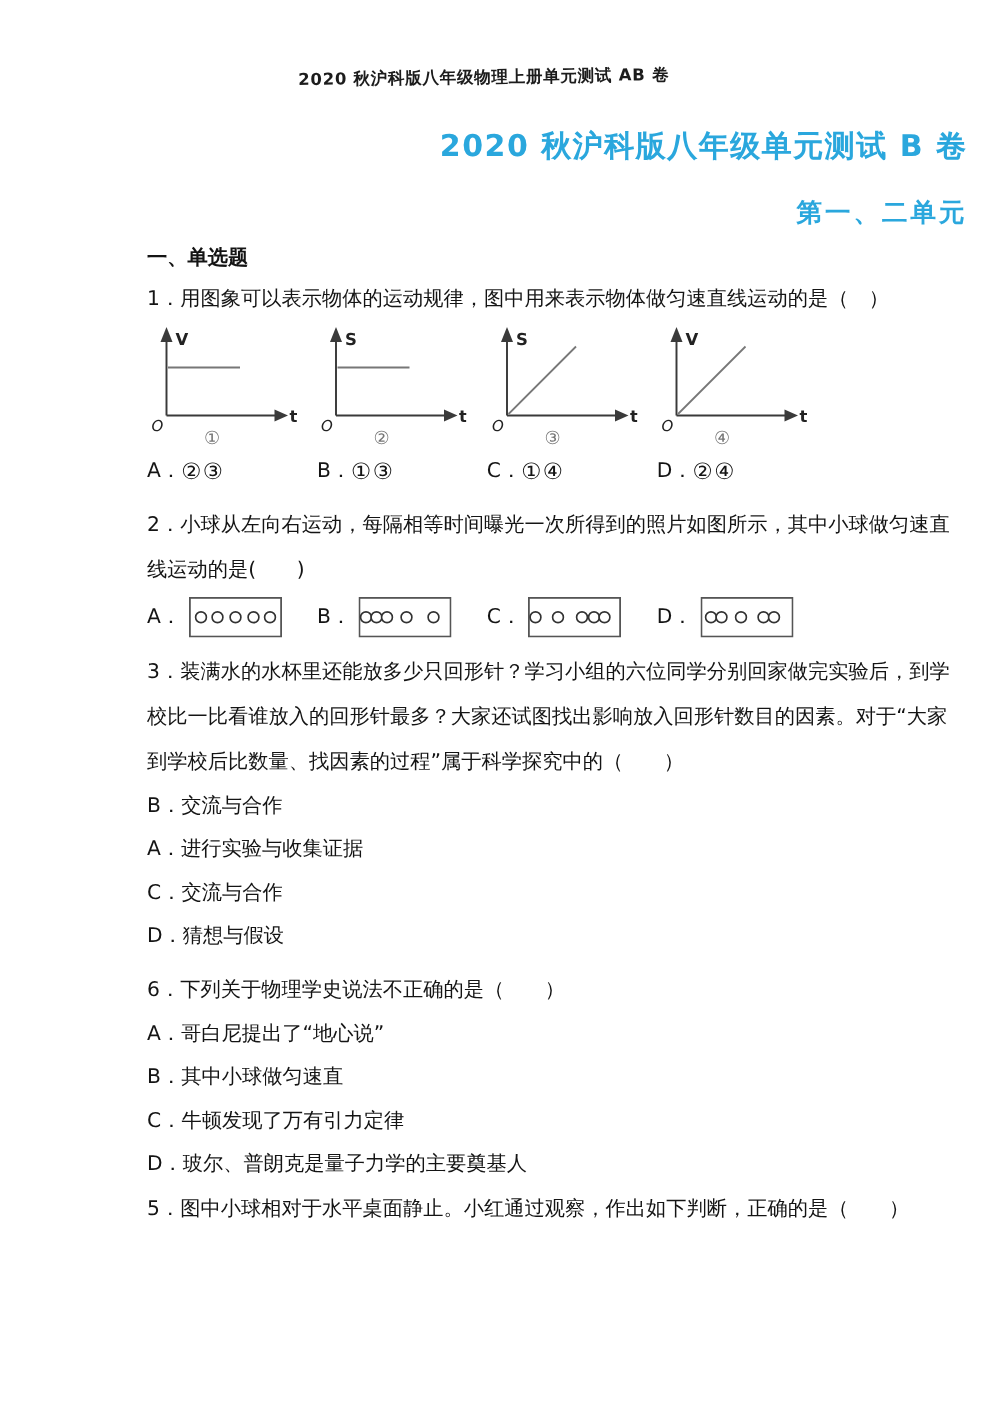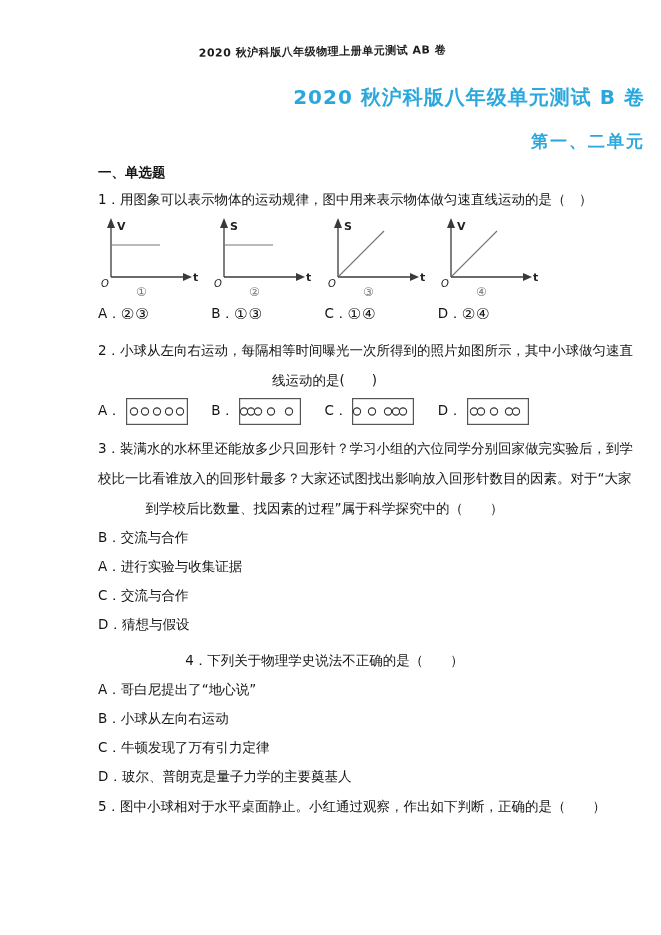--- a/index.html
+++ b/index.html
@@ -15,21 +15,21 @@
   .title{
     position:absolute;top:84px;left:0;right:0;text-align:right;
     font-size:20px;font-weight:bold;color:var(--accent,#2aa7dd);letter-spacing:1px;
   }
   .subtitle{
     position:absolute;top:130px;left:0;right:0;text-align:right;
     font-size:17px;font-weight:bold;color:var(--accent,#2aa7dd);letter-spacing:2px;
   }
   .content{position:absolute;left:98px;right:94px;top:161px;}
   .section-heading{font-size:13.5px;font-weight:bold;line-height:22px;margin-bottom:2px;}
-  .q-line{font-size:13.5px;line-height:30px;white-space:nowrap;text-align:center;}
+  .q-line{font-size:13.5px;line-height:30px;white-space:nowrap;}
   .opt-line{font-size:13.5px;line-height:29px;white-space:nowrap;}
 
   .graphs-row{display:flex;height:84px;margin-top:2px;}
   .graph{width:25%;display:flex;align-items:flex-start;}
   .ax{stroke:#3a3a3a;stroke-width:1.3;fill:none;}
   .ah{fill:#3a3a3a;}
   .dl{stroke:#777;stroke-width:1.2;fill:none;}
   .lbl{font-size:11px;font-weight:bold;fill:#222;}
   .olbl{font-size:10px;font-style:italic;fill:#222;}
   .tag{font-size:12px;fill:#777;}
@@ -188,24 +188,24 @@
       <div class="q-line">到学校后比数量、找因素的过程”属于科学探究中的（　　）</div>
       <div id="q3-options">
           <div class="opt-line">B．交流与合作</div>
           <div class="opt-line">A．进行实验与收集证据</div>
           <div class="opt-line">C．交流与合作</div>
           <div class="opt-line">D．猜想与假设</div>
         </div>
     </div>
 
     <div class="q4-block">
-      <div class="q-line">4．下列关于物理学史说法不正确的是（　　）</div>
+      <div class="q-line">6．下列关于物理学史说法不正确的是（　　）</div>
       <div id="q4-options">
           <div class="opt-line">A．哥白尼提出了“地心说”</div>
-          <div class="opt-line">B．小球从左向右运动</div>
+          <div class="opt-line">B．其中小球做匀速直</div>
           <div class="opt-line">C．牛顿发现了万有引力定律</div>
           <div class="opt-line">D．玻尔、普朗克是量子力学的主要奠基人</div>
         </div>
     </div>
 
     <div class="q5-block">
       <div class="q-line">5．图中小球相对于水平桌面静止。小红通过观察，作出如下判断，正确的是（　　）</div>
     </div>
   </div>
 </div>

